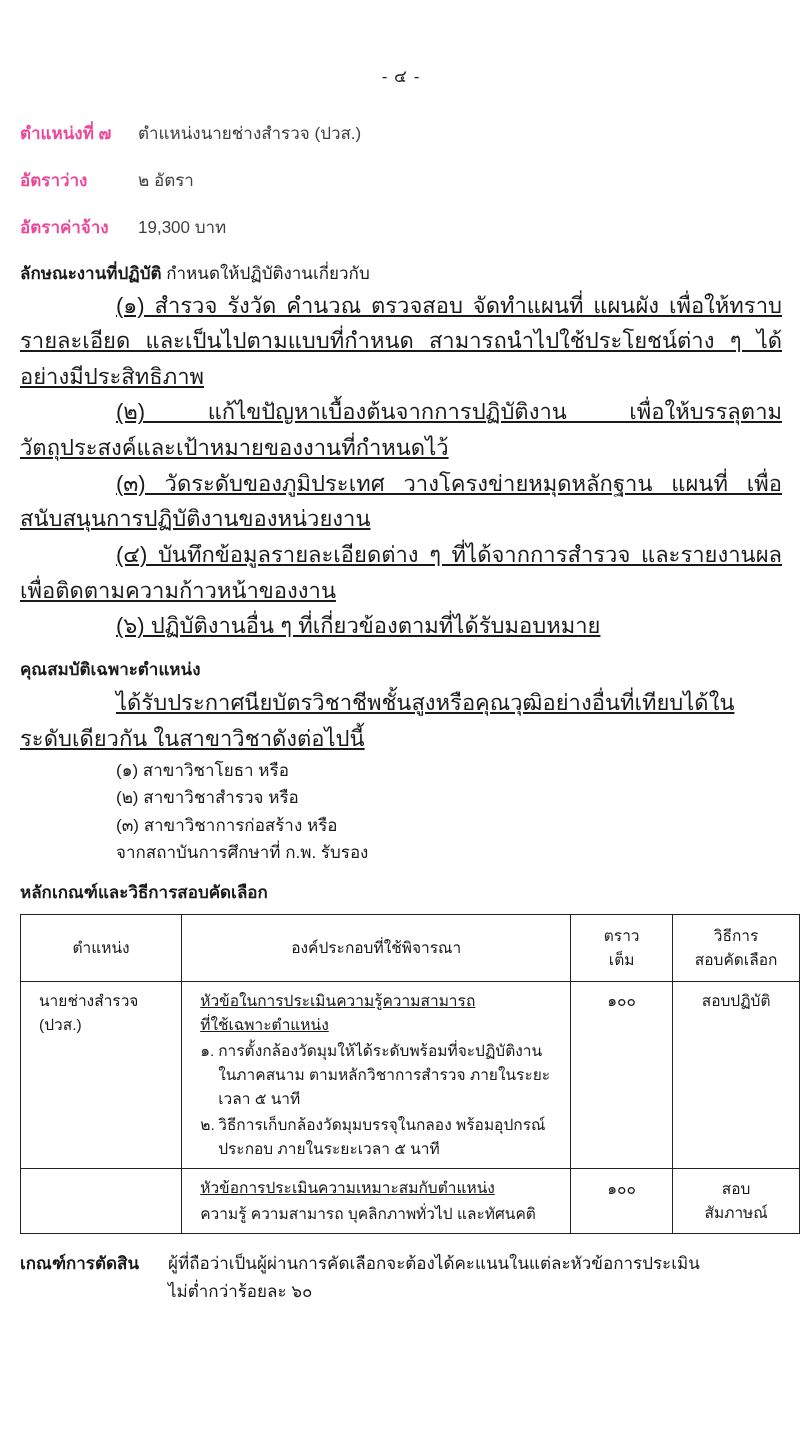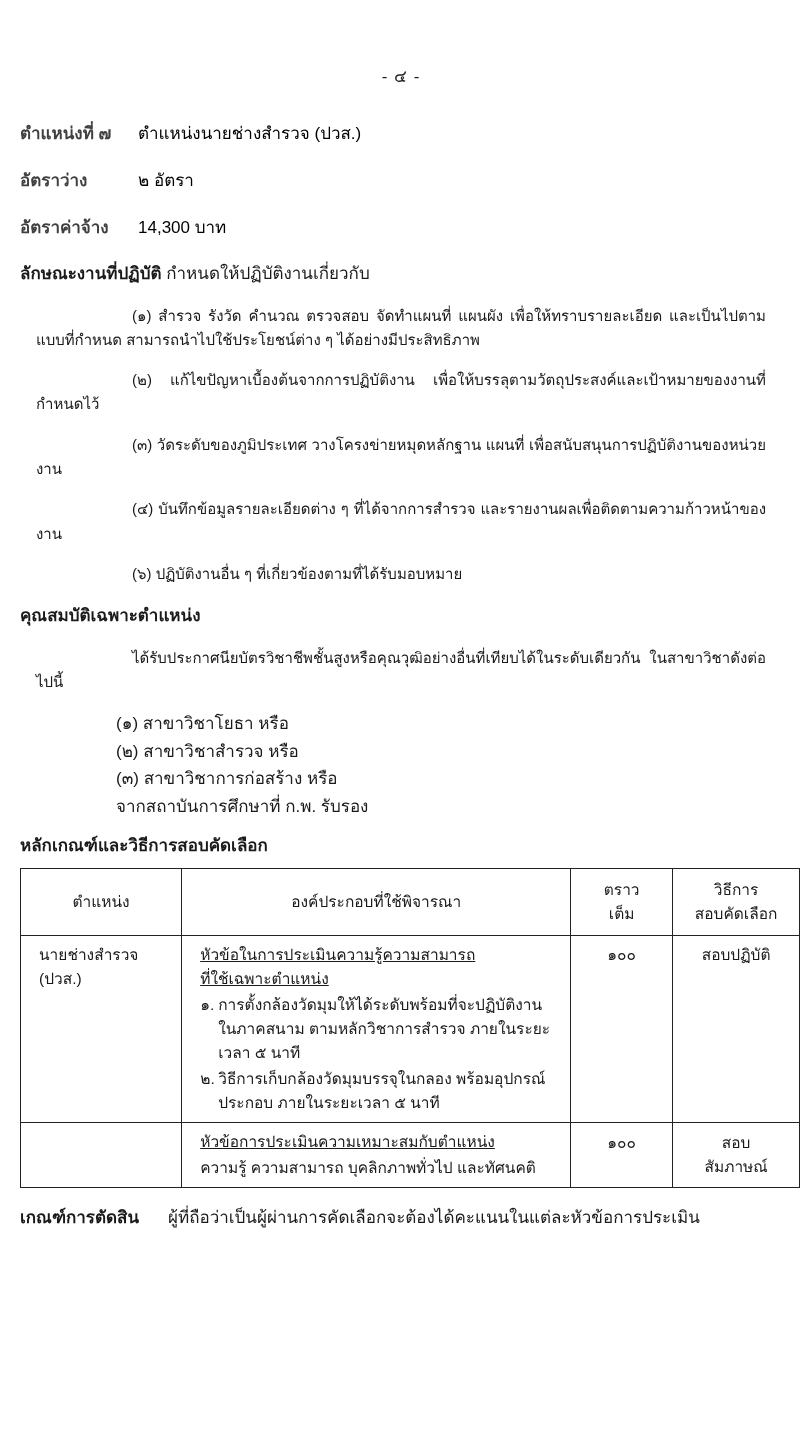--- a/index.html
+++ b/index.html
@@ -37,44 +37,45 @@
   .info-row {
     display: flex;
     align-items: baseline;
     margin-bottom: 20px;
     font-size: 17px;
   }
   .info-label {
     width: 118px;
     flex: 0 0 118px;
     font-weight: bold;
-    color: #404040;
+    color: #ec4899;
   }
   .info-value {
     flex: 1 1 auto;
-    color: #000000;
+    color: #404040;
   }
 
   .section {
     margin-top: 6px;
     font-size: 17px;
     line-height: 1.62;
   }
   .section-title {
     font-weight: bold;
     display: inline;
   }
   .section-lead {
     display: inline;
   }
   .para {
-    font-size: 15px;
+    font-size: 22px;
     line-height: 1.62;
-    margin: 16px;
+    margin: 0;
     text-align: justify;
+    text-decoration: underline;
   }
   .indent-lg {
     text-indent: 96px;
   }
   .sub-list {
     margin: 0;
     padding: 0;
   }
   .sub-item {
     font-size: 17px;
@@ -168,21 +169,21 @@
     <div class="info-row">
       <div class="info-label">ตำแหน่งที่ ๗</div>
       <div class="info-value">ตำแหน่งนายช่างสำรวจ (ปวส.)</div>
     </div>
     <div class="info-row">
       <div class="info-label">อัตราว่าง</div>
       <div class="info-value">๒ อัตรา</div>
     </div>
     <div class="info-row">
       <div class="info-label">อัตราค่าจ้าง</div>
-      <div class="info-value">14,300 บาท</div>
+      <div class="info-value">19,300 บาท</div>
     </div>
   </div>
 
   <div class="section">
     <div>
       <span class="section-title">ลักษณะงานที่ปฏิบัติ</span><span>&nbsp;</span><span class="section-lead">กำหนดให้ปฏิบัติงานเกี่ยวกับ</span>
     </div>
     <p class="para indent-lg">(๑) สำรวจ รังวัด คำนวณ ตรวจสอบ จัดทำแผนที่ แผนผัง เพื่อให้ทราบรายละเอียด และเป็นไปตามแบบที่กำหนด สามารถนำไปใช้ประโยชน์ต่าง ๆ ได้อย่างมีประสิทธิภาพ</p>
     <p class="para indent-lg">(๒) แก้ไขปัญหาเบื้องต้นจากการปฏิบัติงาน เพื่อให้บรรลุตามวัตถุประสงค์และเป้าหมายของงานที่กำหนดไว้</p>
     <p class="para indent-lg">(๓) วัดระดับของภูมิประเทศ วางโครงข่ายหมุดหลักฐาน แผนที่ เพื่อสนับสนุนการปฏิบัติงานของหน่วยงาน</p>
@@ -256,15 +257,16 @@
         </tr>
       </tbody>
     </table>
   </div>
 
   <div class="footer-block">
     <div class="footer-row">
       <div class="footer-label">เกณฑ์การตัดสิน</div>
       <div class="footer-value">ผู้ที่ถือว่าเป็นผู้ผ่านการคัดเลือกจะต้องได้คะแนนในแต่ละหัวข้อการประเมิน</div>
     </div>
+    <div class="footer-second">ไม่ต่ำกว่าร้อยละ ๖๐</div>
   </div>
 
 </div>
 
 </body></html>

